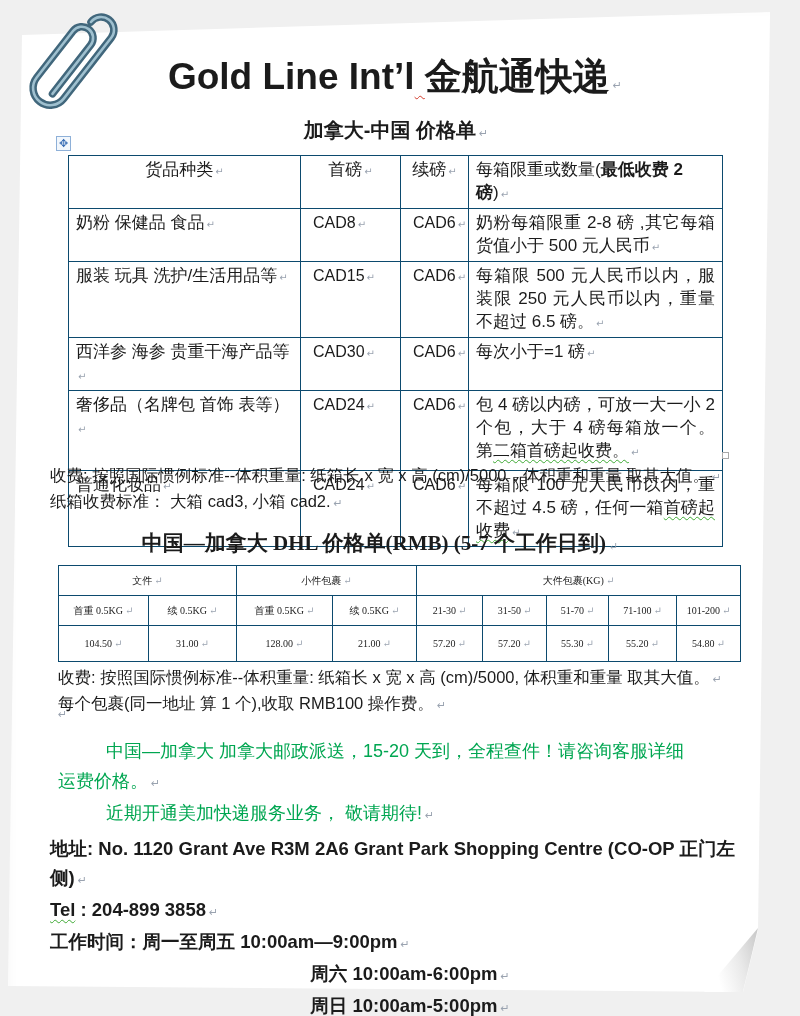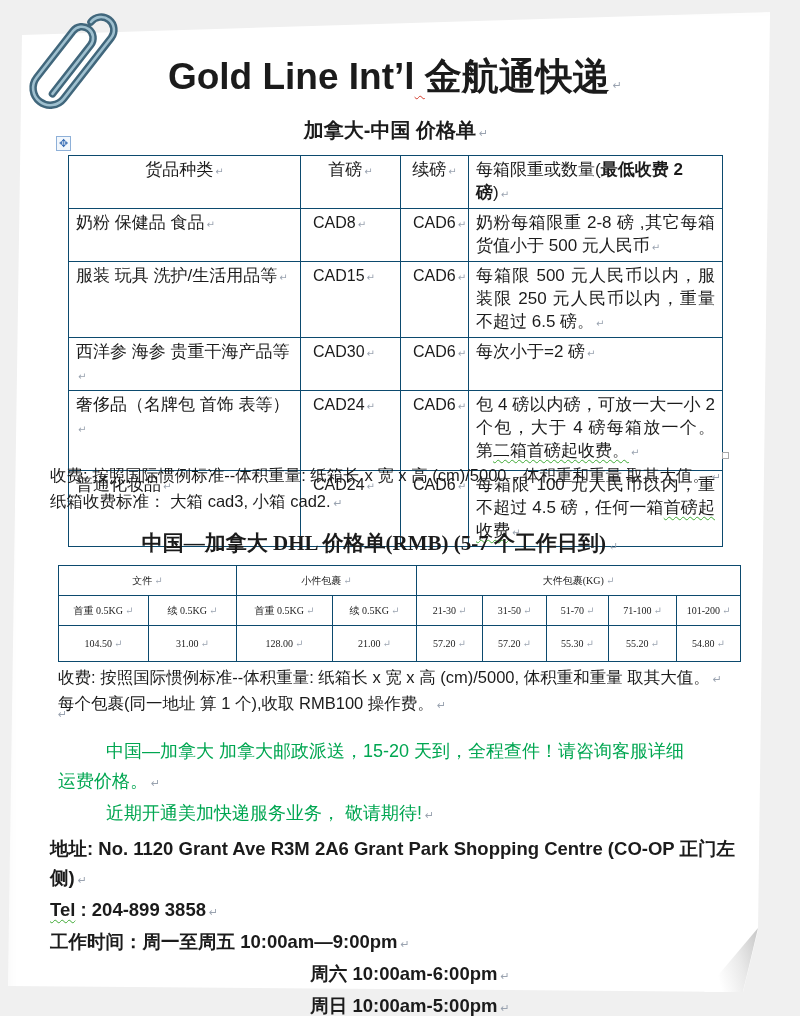--- a/index.html
+++ b/index.html
@@ -131,21 +131,21 @@
       <tr style="height: 70px;">
         <td>服装 玩具 洗护/生活用品等</td>
         <td class="cad">CAD15</td>
         <td class="cad">CAD6</td>
         <td class="limit">每箱限 500 元人民币以内，服装限 250 元人民币以内，重量不超过 6.5 磅。</td>
       </tr>
       <tr style="height: 30px;">
         <td>西洋参  海参 贵重干海产品等</td>
         <td class="cad">CAD30</td>
         <td class="cad">CAD6</td>
-        <td class="limit">每次小于=2 磅</td>
+        <td class="limit">每次小于=1 磅</td>
       </tr>
       <tr style="height: 80px;">
         <td>奢侈品（名牌包 首饰 表等）</td>
         <td class="cad">CAD24</td>
         <td class="cad">CAD6</td>
         <td class="limit">包 4 磅以内磅，可放一大一小 2 个包，大于 4 磅每箱放一个。第<span class="wavy">二箱首磅起收费。</span></td>
       </tr>
       <tr style="height: 47px;">
         <td>普通化妆品</td>
         <td class="cad">CAD24</td>

